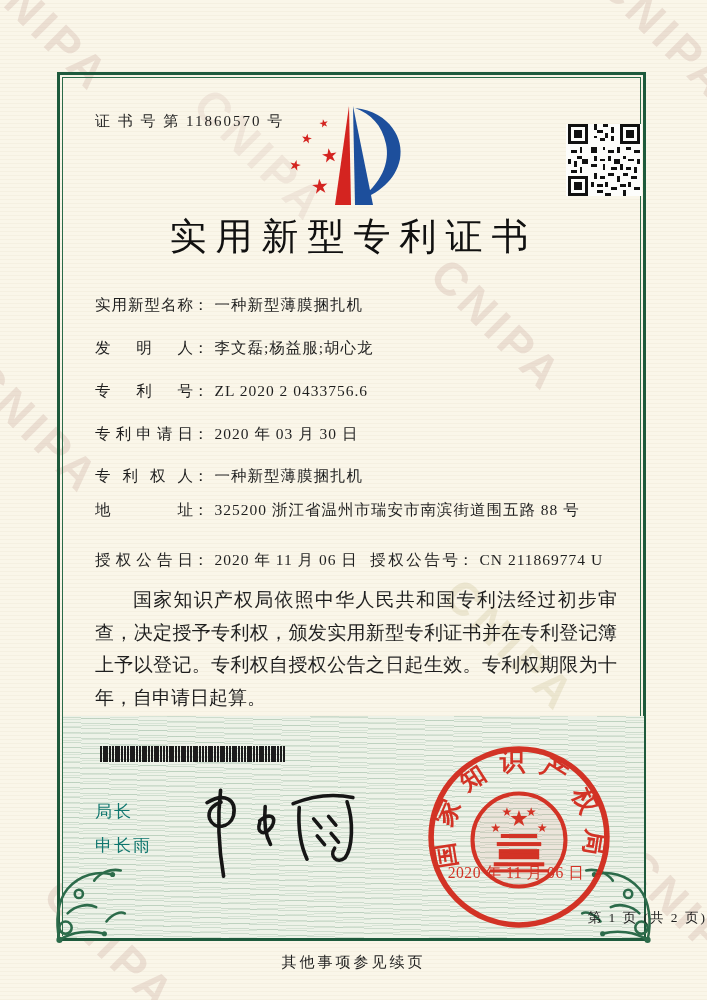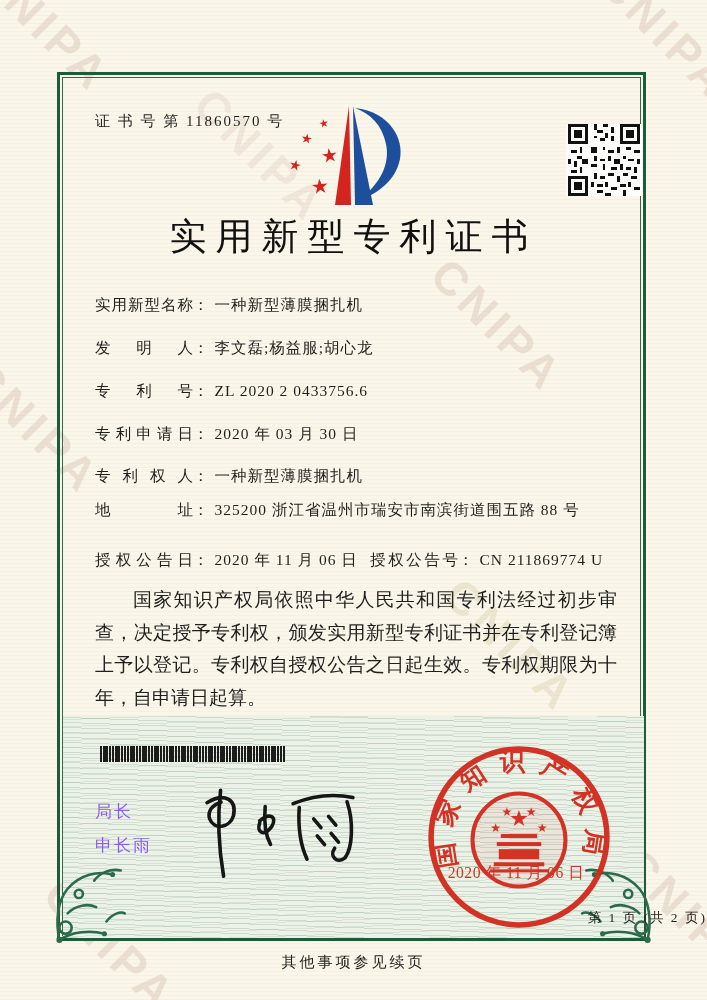--- a/index.html
+++ b/index.html
@@ -71,21 +71,21 @@
   .body-text p{margin:0;text-indent:2em;}
 
   .barcode{
     position:absolute;left:100px;top:746px;width:186px;height:16px;z-index:4;
     background-image:
       repeating-linear-gradient(90deg,#1c1c1c 0 2px,transparent 2px 3px),
       repeating-linear-gradient(90deg,#1c1c1c 0 1px,transparent 1px 6px),
       repeating-linear-gradient(90deg,transparent 0 4px,#1c1c1c 4px 7px,transparent 7px 13px);
   }
 
-  .signer{position:absolute;left:95px;z-index:4;font-family:Liberation Mono, monospace;font-size:17px;letter-spacing:2px;color:#8b5cf6;}
+  .signer{position:absolute;left:95px;z-index:4;font-family:Liberation Mono, monospace;font-size:17px;letter-spacing:2px;color:#0f766e;}
   .signer-title{top:800px}.signer-name{top:834px}
 
   .signature{position:absolute;left:198px;top:780px;width:172px;height:100px;z-index:5;transform:rotate(-2deg);}
 
   .seal{position:absolute;left:423px;top:741px;width:192px;height:192px;z-index:6;opacity:.94;}
 
   .ornament{position:absolute;width:84px;height:92px;z-index:5;}
   .orn-left{left:44px;top:852px;}
   .orn-right{left:579px;top:852px;transform:scaleX(-1);}
 

